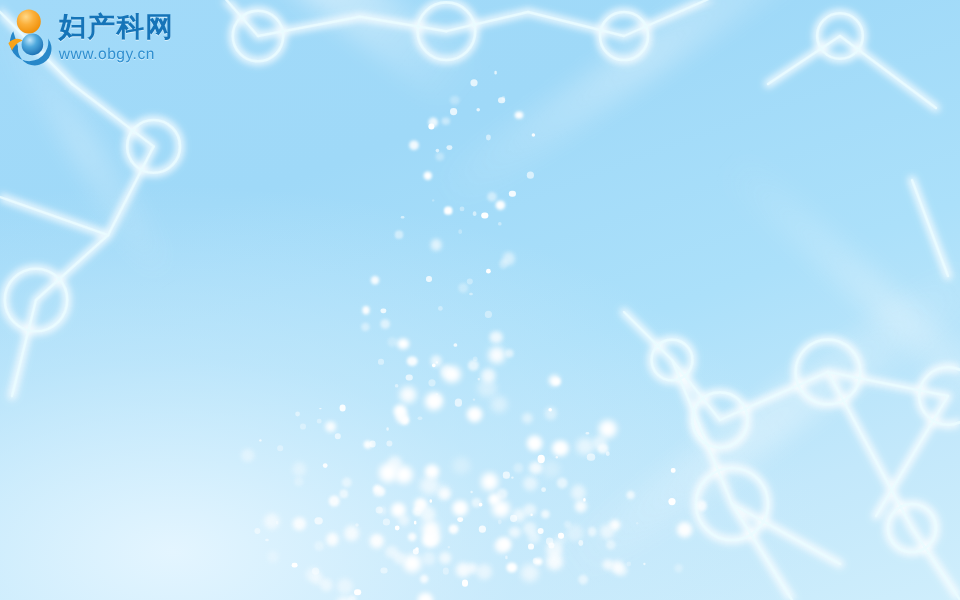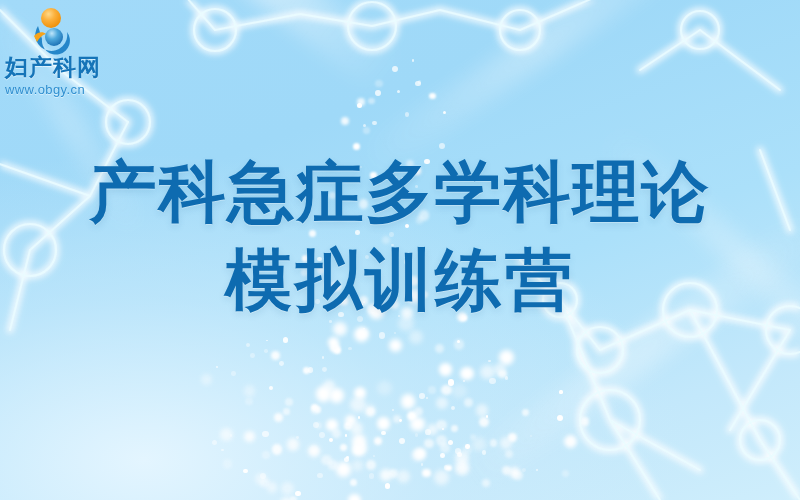--- a/index.html
+++ b/index.html
@@ -53,21 +53,20 @@
   }
 
   
   #logo {
     position: absolute;
     left: 4px;
     top: 6px;
     display: flex;
     align-items: center;
     z-index: 6;
-    flex-direction: column;
   }
   #logo .mark { width: 44px; height: 50px; flex: 0 0 auto; }
   #logo .wordmark { margin-left: 1px; line-height: 1; }
   #logo .cn {
     display: block;
     font-size: 23px;
     font-weight: 700;
     letter-spacing: 1px;
     color: #1574b8;
     text-shadow: 0 1px 0 rgba(255,255,255,.55);
@@ -480,18 +479,14 @@
       <circle cx="23" cy="31" r="9" fill="url(#gBlue)"></circle>
 
       <circle cx="20" cy="12" r="10" fill="url(#gOrange)"></circle>
     </svg>
     <span class="wordmark">
       <span class="cn">妇产科网</span>
       <span class="url">www.obgy.cn</span>
     </span>
   </div>
 
-  <div id="headline">
-    <span class="line line1">产科急症多学科理论</span>
-    <span class="line line2">模拟训练营</span>
-  </div>
 
 </div>
 
 </body></html>

